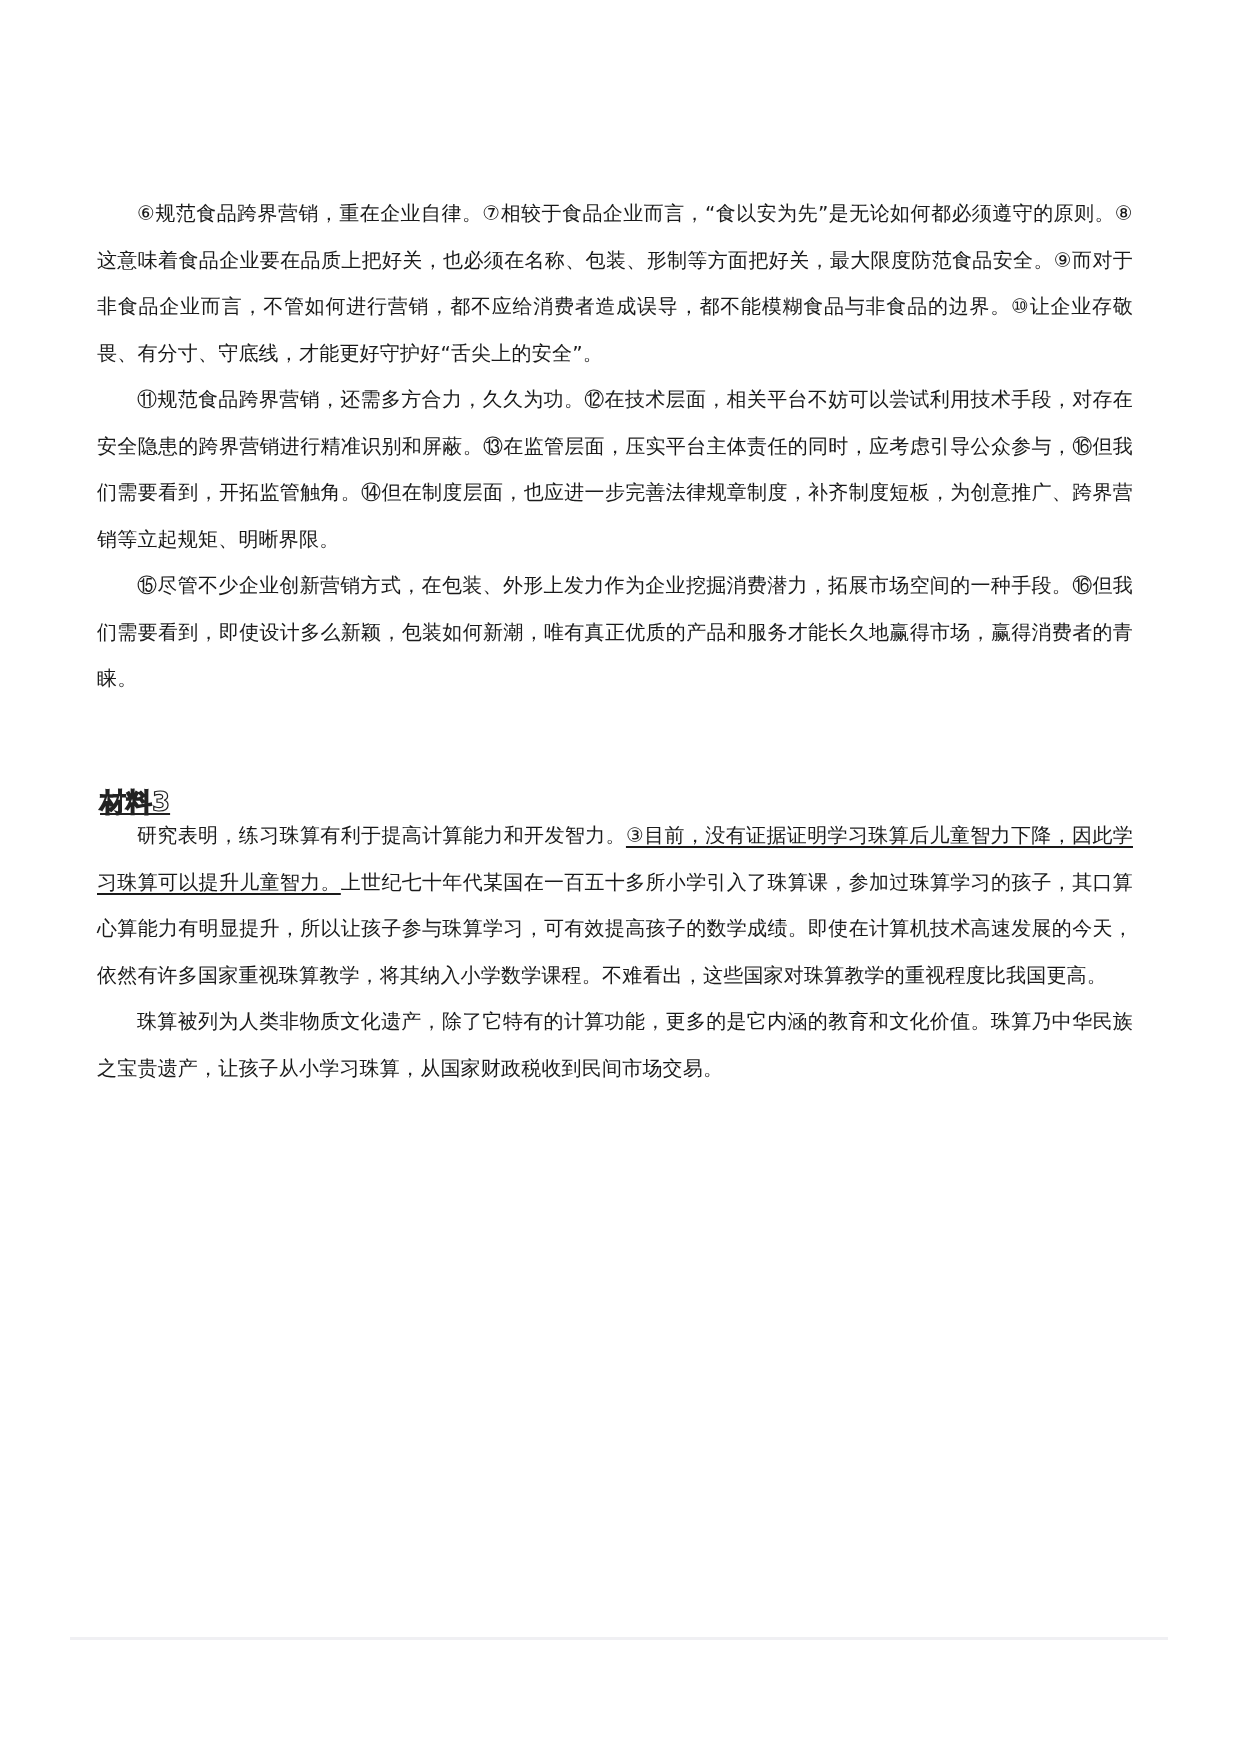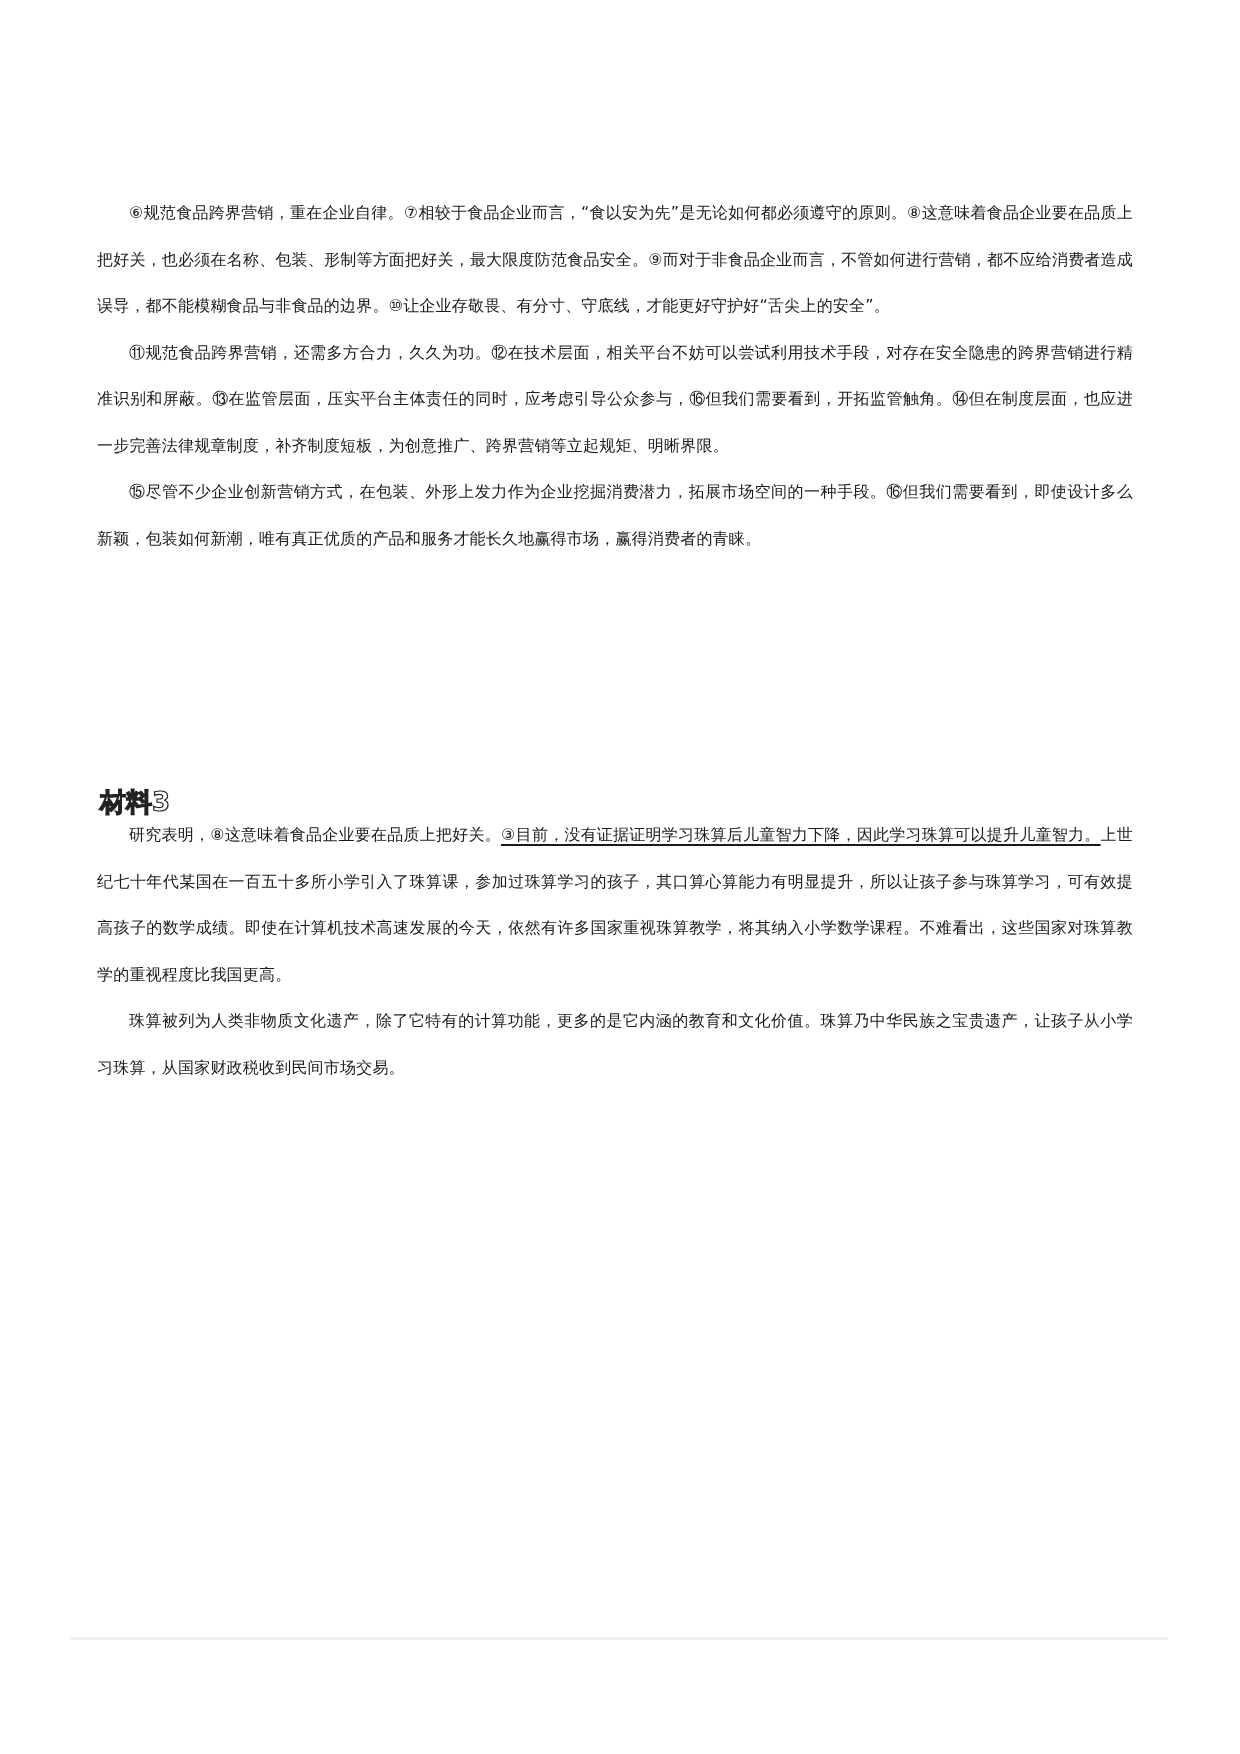--- a/index.html
+++ b/index.html
@@ -15,21 +15,21 @@
       font-family: "DejaVu Sans", "Liberation Sans", sans-serif;
       color: #1a1a1a;
     }
     .page {
       position: absolute;
       left: 97px;
       top: 0;
       width: 1036px;
     }
     .para {
-      font-size: 16px;
+      font-size: 20px;
       line-height: 46.5px;
       margin: 0;
       text-align: justify;
       text-indent: 2em;
       letter-spacing: 0.2px;
     }
     .u {
       text-decoration: underline;
       text-decoration-thickness: 1.5px;
       text-underline-offset: 4px;
@@ -38,20 +38,21 @@
     .heading {
       position: absolute;
       top: 782px;
       left: 3px;
       font-size: 26px;
       line-height: 40px;
       font-weight: bold;
       color: #ffffff;
       -webkit-text-stroke: 1.2px #222;
       letter-spacing: 0px;
+      text-decoration: underline;
     }
     .section-b { position: absolute; top: 812px; left: 0; width: 1036px; }
     .divider {
       position: absolute;
       left: 70px;
       top: 1637px;
       width: 1098px;
       height: 3px;
       background: #f0f0f3;
     }
@@ -66,19 +67,19 @@
     <p class="para"><span>⑪规范食品跨界营销，还需多方合力，久久为功。⑫在技术层面，相关平台不妨可以尝试利用技术手段，对存在安全隐患的跨界营销进行精准识别和屏蔽。⑬在监管层面，压实平台主体责任的同时，应考虑引导公众参与，⑯但我们需要看到，开拓监管触角。⑭但在制度层面，也应进一步完善法律规章制度，补齐制度短板，为创意推广、跨界营销等立起规矩、明晰界限。</span></p>
     <p class="para"><span>⑮尽管不少企业创新营销方式，在包装、外形上发力作为企业挖掘消费潜力，拓展市场空间的一种手段。⑯但我们需要看到，即使设计多么新颖，包装如何新潮，唯有真正优质的产品和服务才能长久地赢得市场，赢得消费者的青睐。</span></p>
   </div>
 
   <div class="heading">材料3</div>
 
   <div class="section-b">
 
 
 
-    <p class="para"><span>研究表明，⑧这意味着食品企业要在品质上把好关。</span><span class="u">③目前，没有证据证明学习珠算后儿童智力下降，因此学习珠算可以提升儿童智力。</span><span>上世纪七十年代某国在一百五十多所小学引入了珠算课，参加过珠算学习的孩子，其口算心算能力有明显提升，所以让孩子参与珠算学习，可有效提高孩子的数学成绩。即使在计算机技术高速发展的今天，依然有许多国家重视珠算教学，将其纳入小学数学课程。不难看出，这些国家对珠算教学的重视程度比我国更高。</span></p>
+    <p class="para"><span>研究表明，练习珠算有利于提高计算能力和开发智力。</span><span class="u">③目前，没有证据证明学习珠算后儿童智力下降，因此学习珠算可以提升儿童智力。</span><span>上世纪七十年代某国在一百五十多所小学引入了珠算课，参加过珠算学习的孩子，其口算心算能力有明显提升，所以让孩子参与珠算学习，可有效提高孩子的数学成绩。即使在计算机技术高速发展的今天，依然有许多国家重视珠算教学，将其纳入小学数学课程。不难看出，这些国家对珠算教学的重视程度比我国更高。</span></p>
 
     <p class="para"><span>珠算被列为人类非物质文化遗产，除了它特有的计算功能，更多的是它内涵的教育和文化价值。珠算乃中华民族之宝贵遗产，让孩子从小学习珠算，从国家财政税收到民间市场交易。</span></p>
   </div>
 </div>
 
 <div class="divider"></div>
 
 </body></html>

